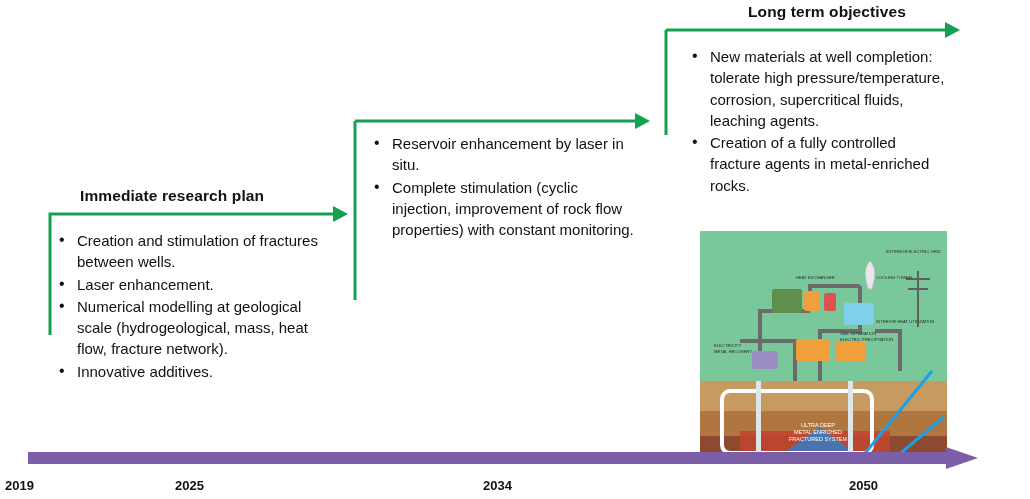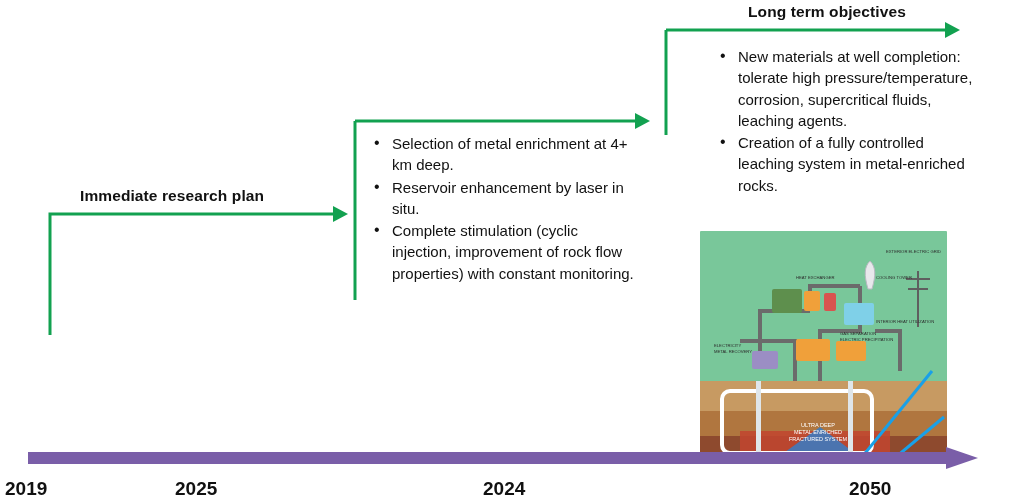--- a/index.html
+++ b/index.html
@@ -40,21 +40,21 @@
     left:4px;top:-1px;
     font-size:16px;
     line-height:1.42;
   }
 
   
   .timeline-bar{
     left:28px; top:447px; width:950px; height:22px;
   }
   .timeline-years{
-    font-weight:bold;font-size:19px;color:#111;
+    font-weight:bold;font-size:13px;color:#111;
   }
 
   
   .connector{pointer-events:none;}
 
   
   .schematic{
     left:700px;top:231px;width:247px;height:226px;
     overflow:hidden;
     border-radius:1px;
@@ -74,36 +74,43 @@
       <path d="M666,30 L666,135"></path>
       <path d="M666,30 L945,30"></path>
     </g>
     <polygon points="333,206 348,214 333,222" fill="#12a150"></polygon>
     <polygon points="635,113 650,121 635,129" fill="#12a150"></polygon>
     <polygon points="945,22 960,30 945,38" fill="#12a150"></polygon>
   </svg>
 
   <div class="abs phase-title" style="left:80px;top:187px;">Immediate research plan</div>
 
+  <div class="abs bullets" style="left:55px;top:230px;width:280px;">
+    <ul>
+      <li>Creation and stimulation of fractures between wells.</li>
+      <li>Laser enhancement.</li>
+      <li>Numerical modelling at geological scale (hydrogeological, mass, heat flow, fracture network).</li>
+      <li>Innovative additives.</li>
+    </ul>
+  </div>
 
 
   <div class="abs bullets" style="left:370px;top:133px;width:268px;">
     <ul>
-      <li>Selection of metal enrichment at 4+ km deep.</li>
       <li>Reservoir enhancement by laser in situ.</li>
       <li>Complete stimulation (cyclic injection, improvement of rock flow properties) with constant monitoring.</li>
     </ul>
   </div>
 
   <div class="abs phase-title" style="left:748px;top:3px;">Long term objectives</div>
 
-  <div class="abs bullets" style="left:716px;top:46px;width:262px;">
+  <div class="abs bullets" style="left:688px;top:46px;width:262px;">
     <ul>
       <li>New materials at well completion: tolerate high pressure/temperature, corrosion, supercritical fluids, leaching agents.</li>
-      <li>Creation of a fully controlled leaching system in metal-enriched rocks.</li>
+      <li>Creation of a fully controlled fracture agents in metal-enriched rocks.</li>
     </ul>
   </div>
 
   <div class="abs schematic">
     <svg width="247" height="226" viewBox="0 0 247 226">
 
       <rect x="0" y="0" width="247" height="150" fill="#79c79a"></rect>
 
       <rect x="0" y="150" width="247" height="30" fill="#c79a62"></rect>
       <rect x="0" y="180" width="247" height="25" fill="#b0763f"></rect>
@@ -166,16 +173,16 @@
     </svg>
   </div>
 
   <svg class="abs timeline-bar" width="950" height="22" viewBox="0 0 950 22">
     <rect x="0" y="5" width="918" height="12" fill="#7a5ea8"></rect>
     <polygon points="918,0 950,11 918,22" fill="#7a5ea8"></polygon>
   </svg>
 
   <div class="abs timeline-years" style="left:5px;top:478px;">2019</div>
   <div class="abs timeline-years" style="left:175px;top:478px;">2025</div>
-  <div class="abs timeline-years" style="left:483px;top:478px;">2024</div>
+  <div class="abs timeline-years" style="left:483px;top:478px;">2034</div>
   <div class="abs timeline-years" style="left:849px;top:478px;">2050</div>
 
 </div>
 
 </body></html>

